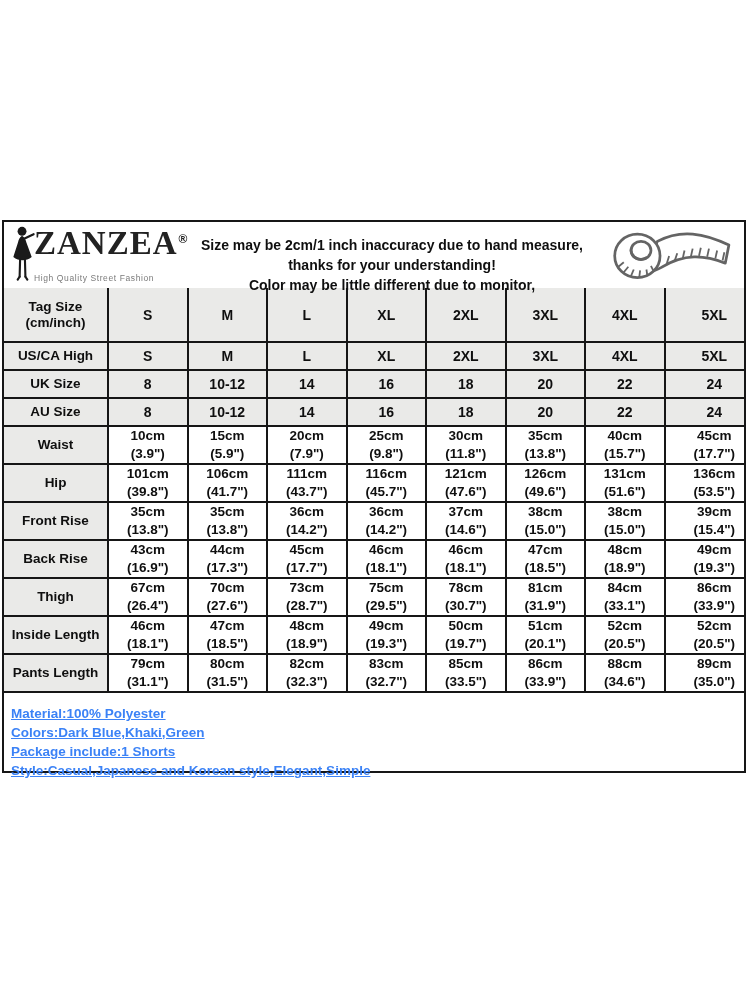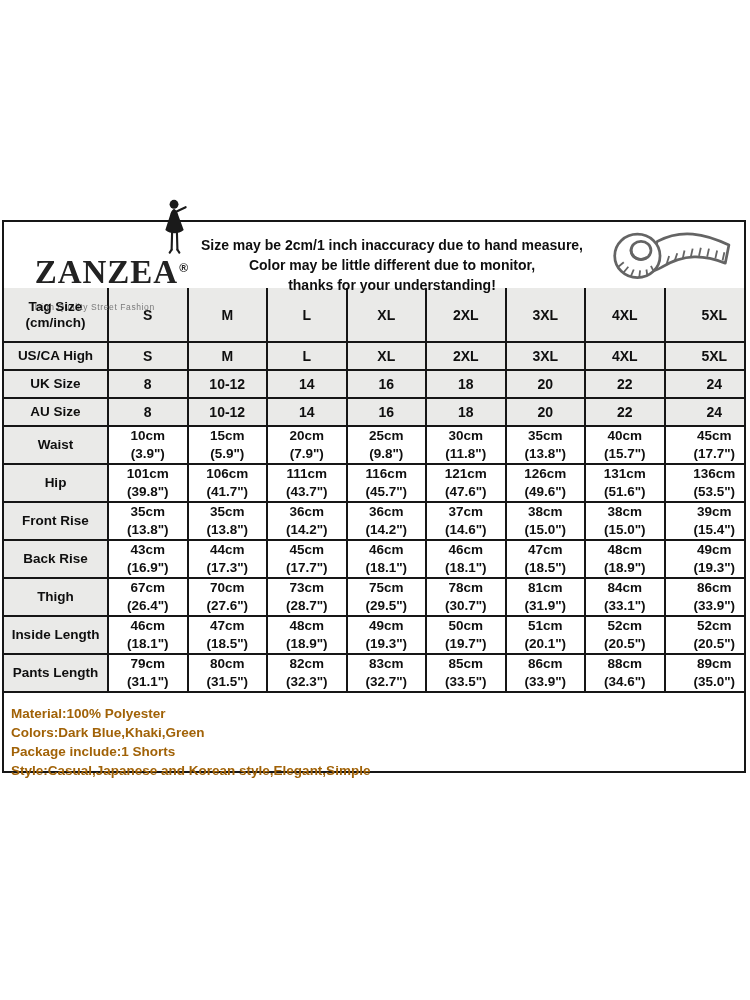--- a/index.html
+++ b/index.html
@@ -9,21 +9,21 @@
     -webkit-font-smoothing:antialiased;
   }
   .sheet{
     position:absolute;left:2px;top:220px;width:744px;height:553px;
     box-sizing:border-box;border:2px solid #161616;background:#fff;
   }
   
   .sheet-header{
     height:66px;display:flex;align-items:center;padding:0 6px 0 6px;box-sizing:border-box;
   }
-  .logo{width:178px;display:flex;align-items:flex-end;flex-shrink:0;flex-direction:column;}
+  .logo{width:178px;display:flex;align-items:center;flex-shrink:0;}
   .logo svg{flex-shrink:0;}
   .logo-text{margin-left:-2px;}
   .brand-row{
     font-family:"Liberation Serif",serif;font-weight:700;font-size:33px;line-height:30px;
     letter-spacing:1px;color:#222;white-space:nowrap;
   }
   .reg{font-size:12px;vertical-align:top;position:relative;top:-4px;left:1px;font-family:"Liberation Sans",sans-serif;}
   .tagline{font-size:8.5px;color:#7a7a7a;letter-spacing:0.6px;margin-top:15px;white-space:nowrap;}
   .disclaimer{
     flex:1;text-align:center;font-weight:700;font-size:14px;line-height:20px;color:#0f0f0f;
@@ -44,21 +44,21 @@
   tr:first-child th, tr:first-child td{border-top:none;}
   th:first-child{border-left:none;}
   td:last-child{border-right:none;padding-left:19px;}
   tr.hdr-row td{background:#eaeae8;font-size:14px;}
   tr.data-row td{background:#ffffff;font-size:13.5px;line-height:18px;}
   tr.row-first{height:54px;}
   tr.row-mid{height:28px;}
   tr.row-tall{height:38px;}
   
   .product-info{
-    padding:11px 0 0 7px;font-size:13.5px;font-weight:700;line-height:19px;color:#a16207;
+    padding:11px 0 0 7px;font-size:13.5px;font-weight:700;line-height:19px;color:#3b82f6;text-decoration:underline;
   }
 </style>
 </head>
 <body>
 
 <div class="page">
   <div class="sheet">
 
     <div class="sheet-header">
       <div class="logo">
@@ -76,22 +76,22 @@
           </g>
         </svg>
         <div class="logo-text">
           <div class="brand-row"><span>ZANZEA</span><span class="reg">®</span></div>
           <div class="tagline">High Quality Street Fashion</div>
         </div>
       </div>
 
       <div class="disclaimer">
         <div>Size may be 2cm/1 inch inaccuracy due to hand measure,</div>
+        <div>thanks for your understanding!</div>
         <div>Color may be little different due to monitor,</div>
-        <div>thanks for your understanding!</div>
       </div>
 
       <div class="tape-wrap">
         <svg width="136" height="58" viewBox="0 0 140 64">
           <g fill="#ffffff" stroke="#646464" stroke-width="3" stroke-linejoin="round">
             <path d="M56 17 C 82 3, 108 8, 135 21 L 131 41 C 108 32, 86 30, 60 46 C 53 50, 47 51, 43 48 Z"></path>
           </g>
           <g stroke="#646464" stroke-width="2" fill="none">
             <path d="M66 43 L69 33"></path>
             <path d="M75 39 L78 30"></path>

